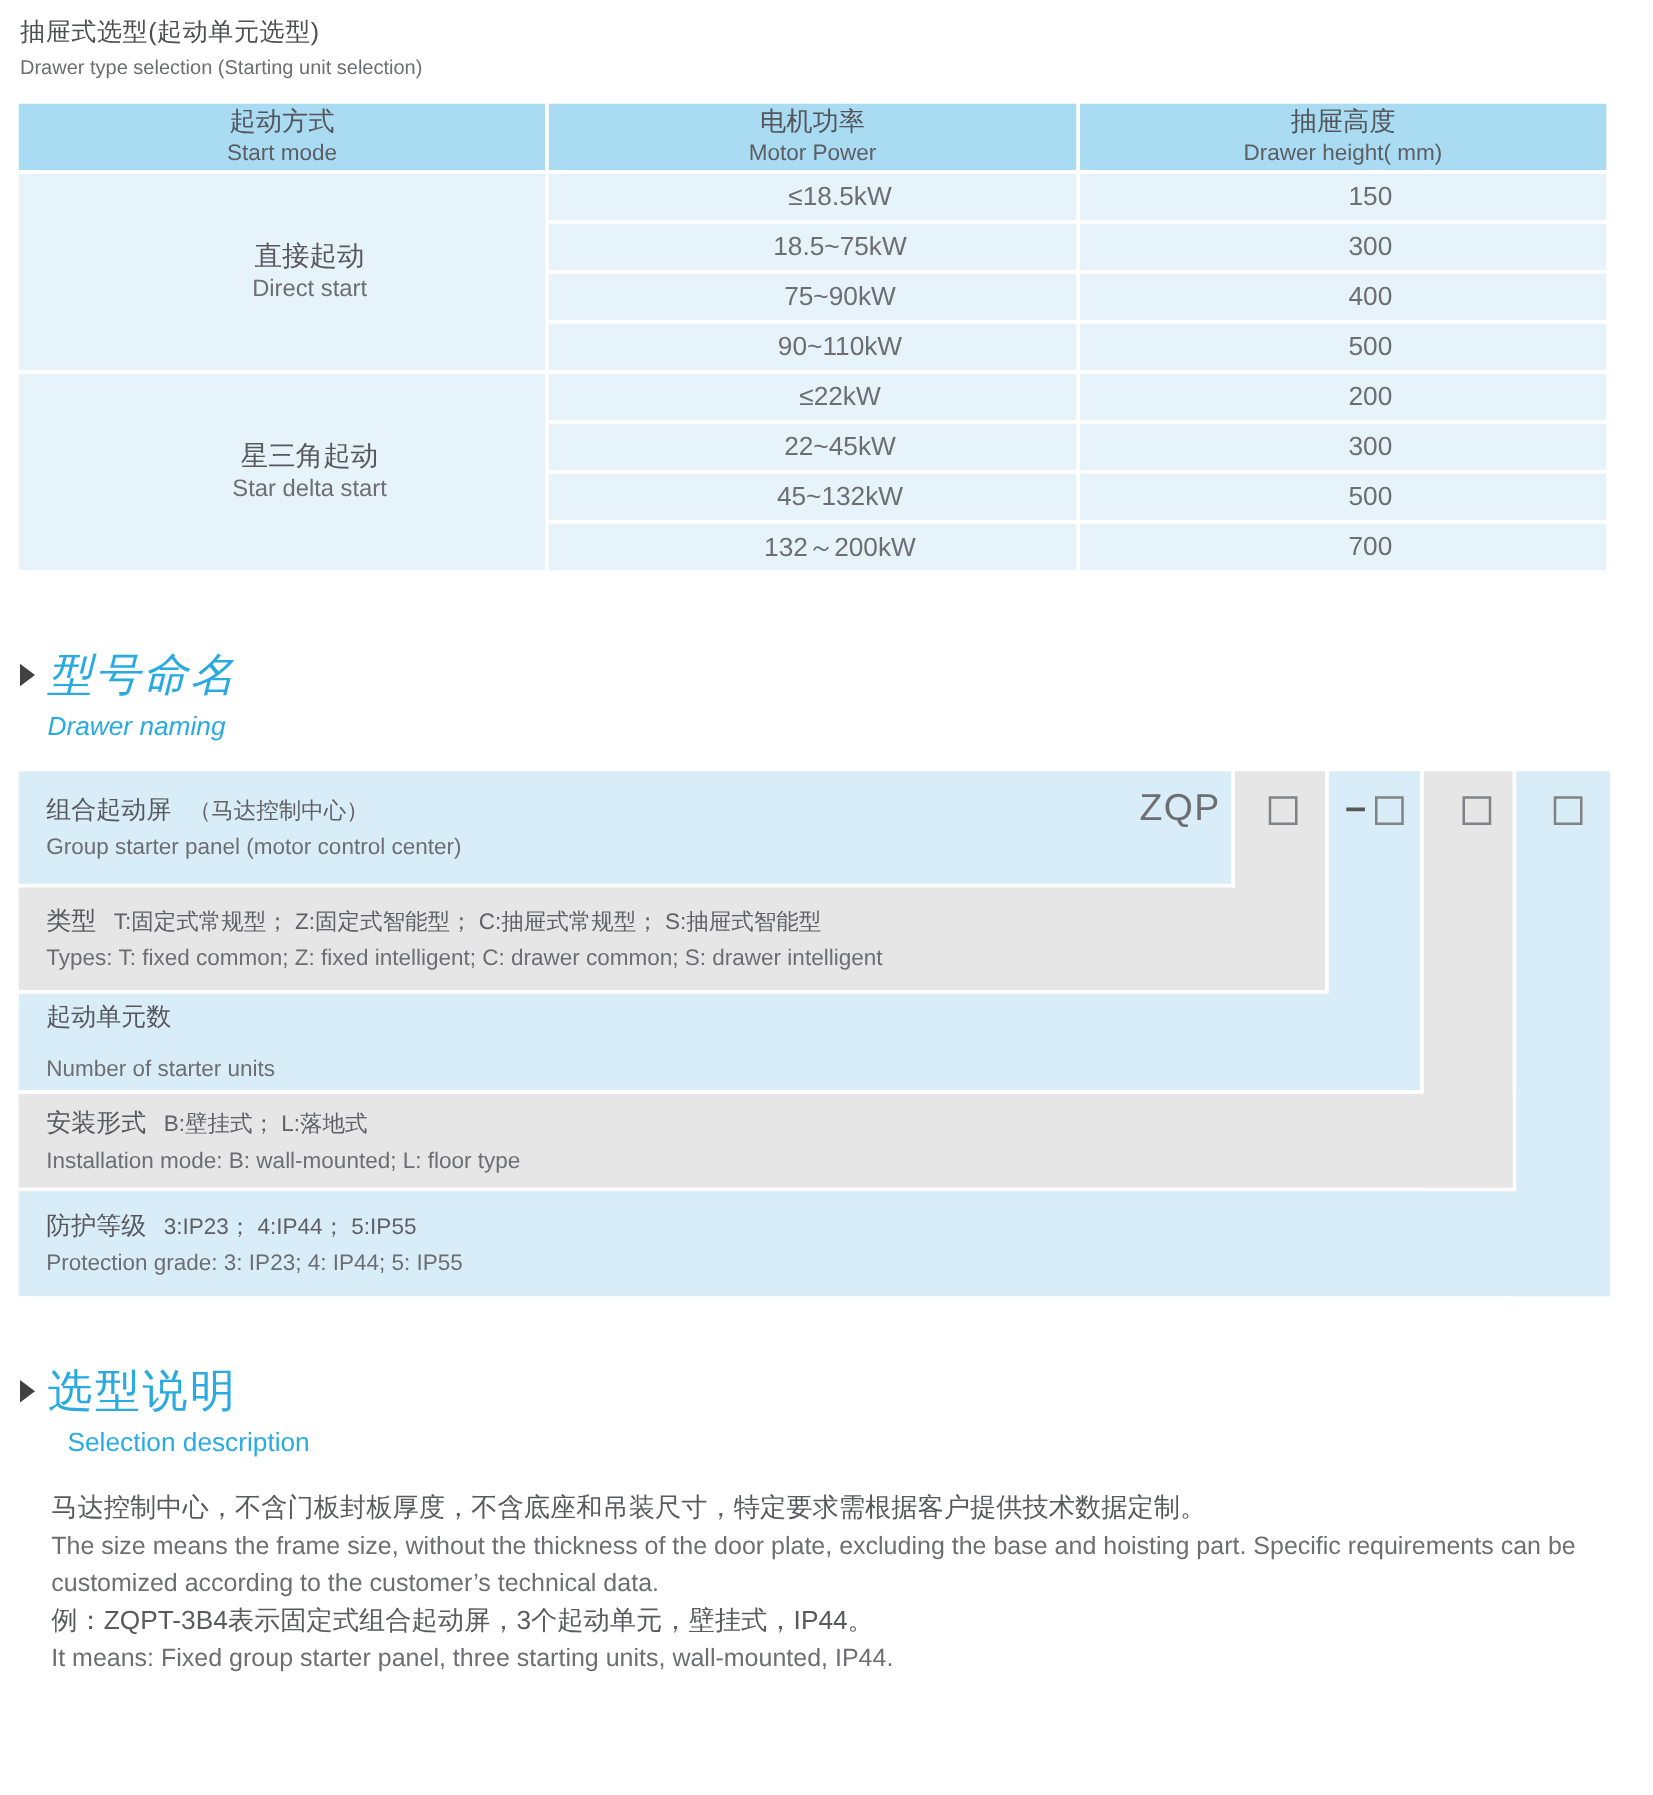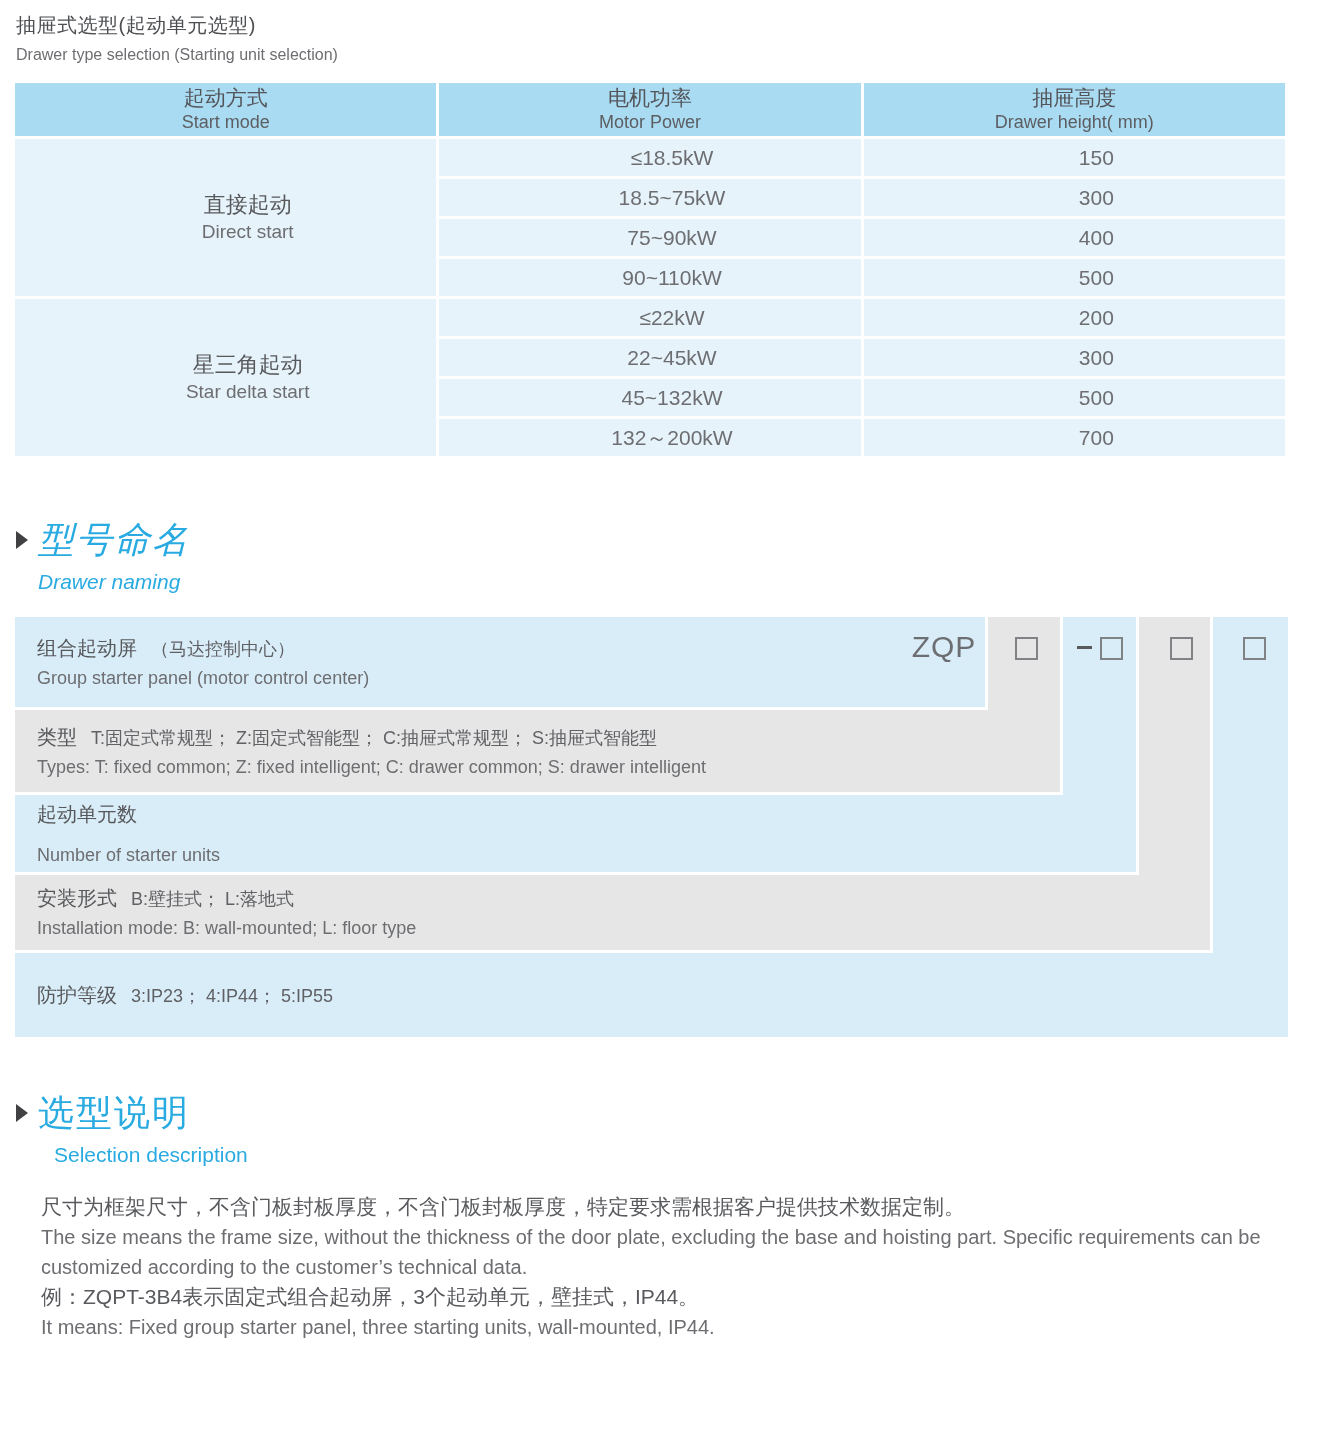--- a/index.html
+++ b/index.html
@@ -169,38 +169,39 @@
     <div class="step blue s3">
       <div class="l1"><span>起动单元数</span></div>
       <div class="l2">Number of starter units</div>
     </div>
     <div class="step gray s4">
       <div class="l1"><span>安装形式</span><span class="note">B:壁挂式； L:落地式</span></div>
       <div class="l2">Installation mode: B: wall-mounted; L: floor type</div>
     </div>
     <div class="step blue s5">
       <div class="l1"><span>防护等级</span><span class="note">3:IP23； 4:IP44； 5:IP55</span></div>
+      <div class="l2">Protection grade:  3: IP23; 4: IP44; 5: IP55</div>
     </div>
 
     <div class="zqp">ZQP</div>
     <span class="code-box b1"></span>
     <span class="code-dash"></span>
     <span class="code-box b2"></span>
     <span class="code-box b3"></span>
     <span class="code-box b4"></span>
   </div>
 
   <div class="section-head head2">
     <span class="tri"></span>
     <div>
       <div class="zh">选型说明</div>
       <div class="en indent-en">Selection description</div>
     </div>
   </div>
 
   <div class="desc">
-    <p class="zh">尺寸为框架尺寸，不含门板封板厚度，不含门板封板厚度，特定要求需根据客户提供技术数据定制。</p>
+    <p class="zh">马达控制中心，不含门板封板厚度，不含底座和吊装尺寸，特定要求需根据客户提供技术数据定制。</p>
     <p class="en">The size means the frame size, without the thickness of the door plate, excluding the base and hoisting part. Specific requirements can be customized according to the customer’s technical data.</p>
     <p class="zh">例：ZQPT-3B4表示固定式组合起动屏，3个起动单元，壁挂式，IP44。</p>
     <p class="en">It means: Fixed group starter panel, three starting units, wall-mounted, IP44.</p>
   </div>
 
 </div>
 
 </body></html>

